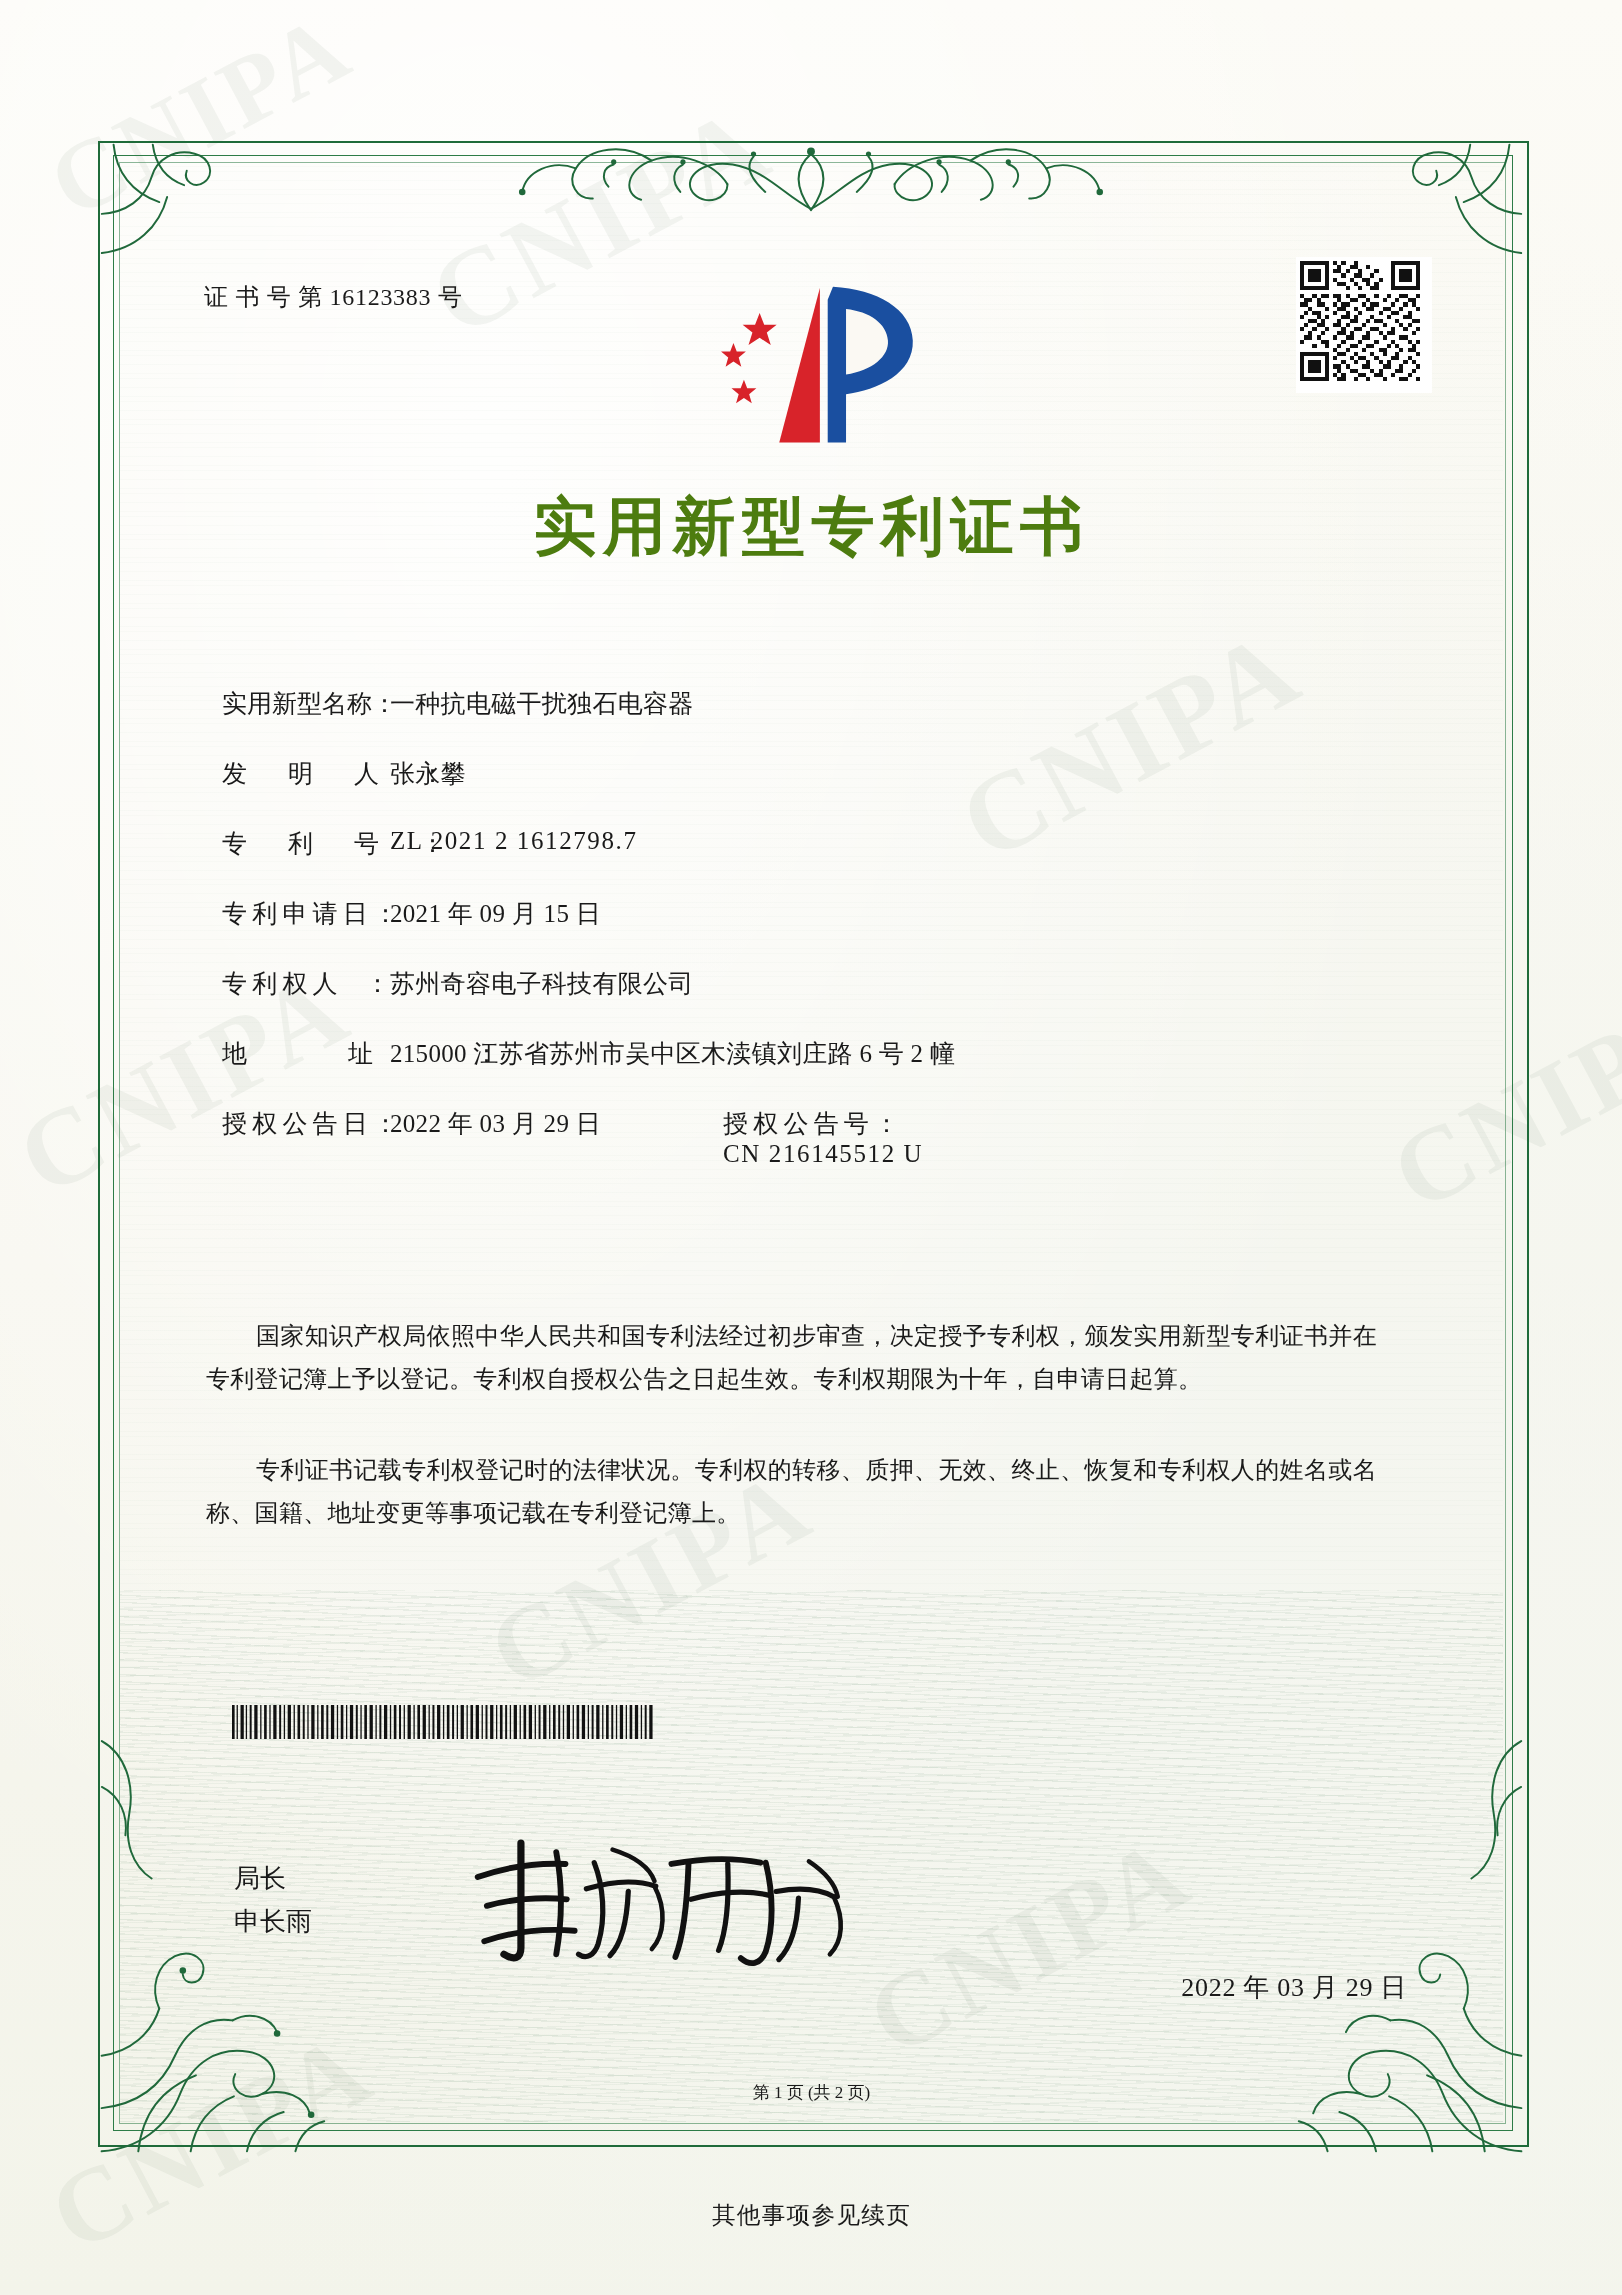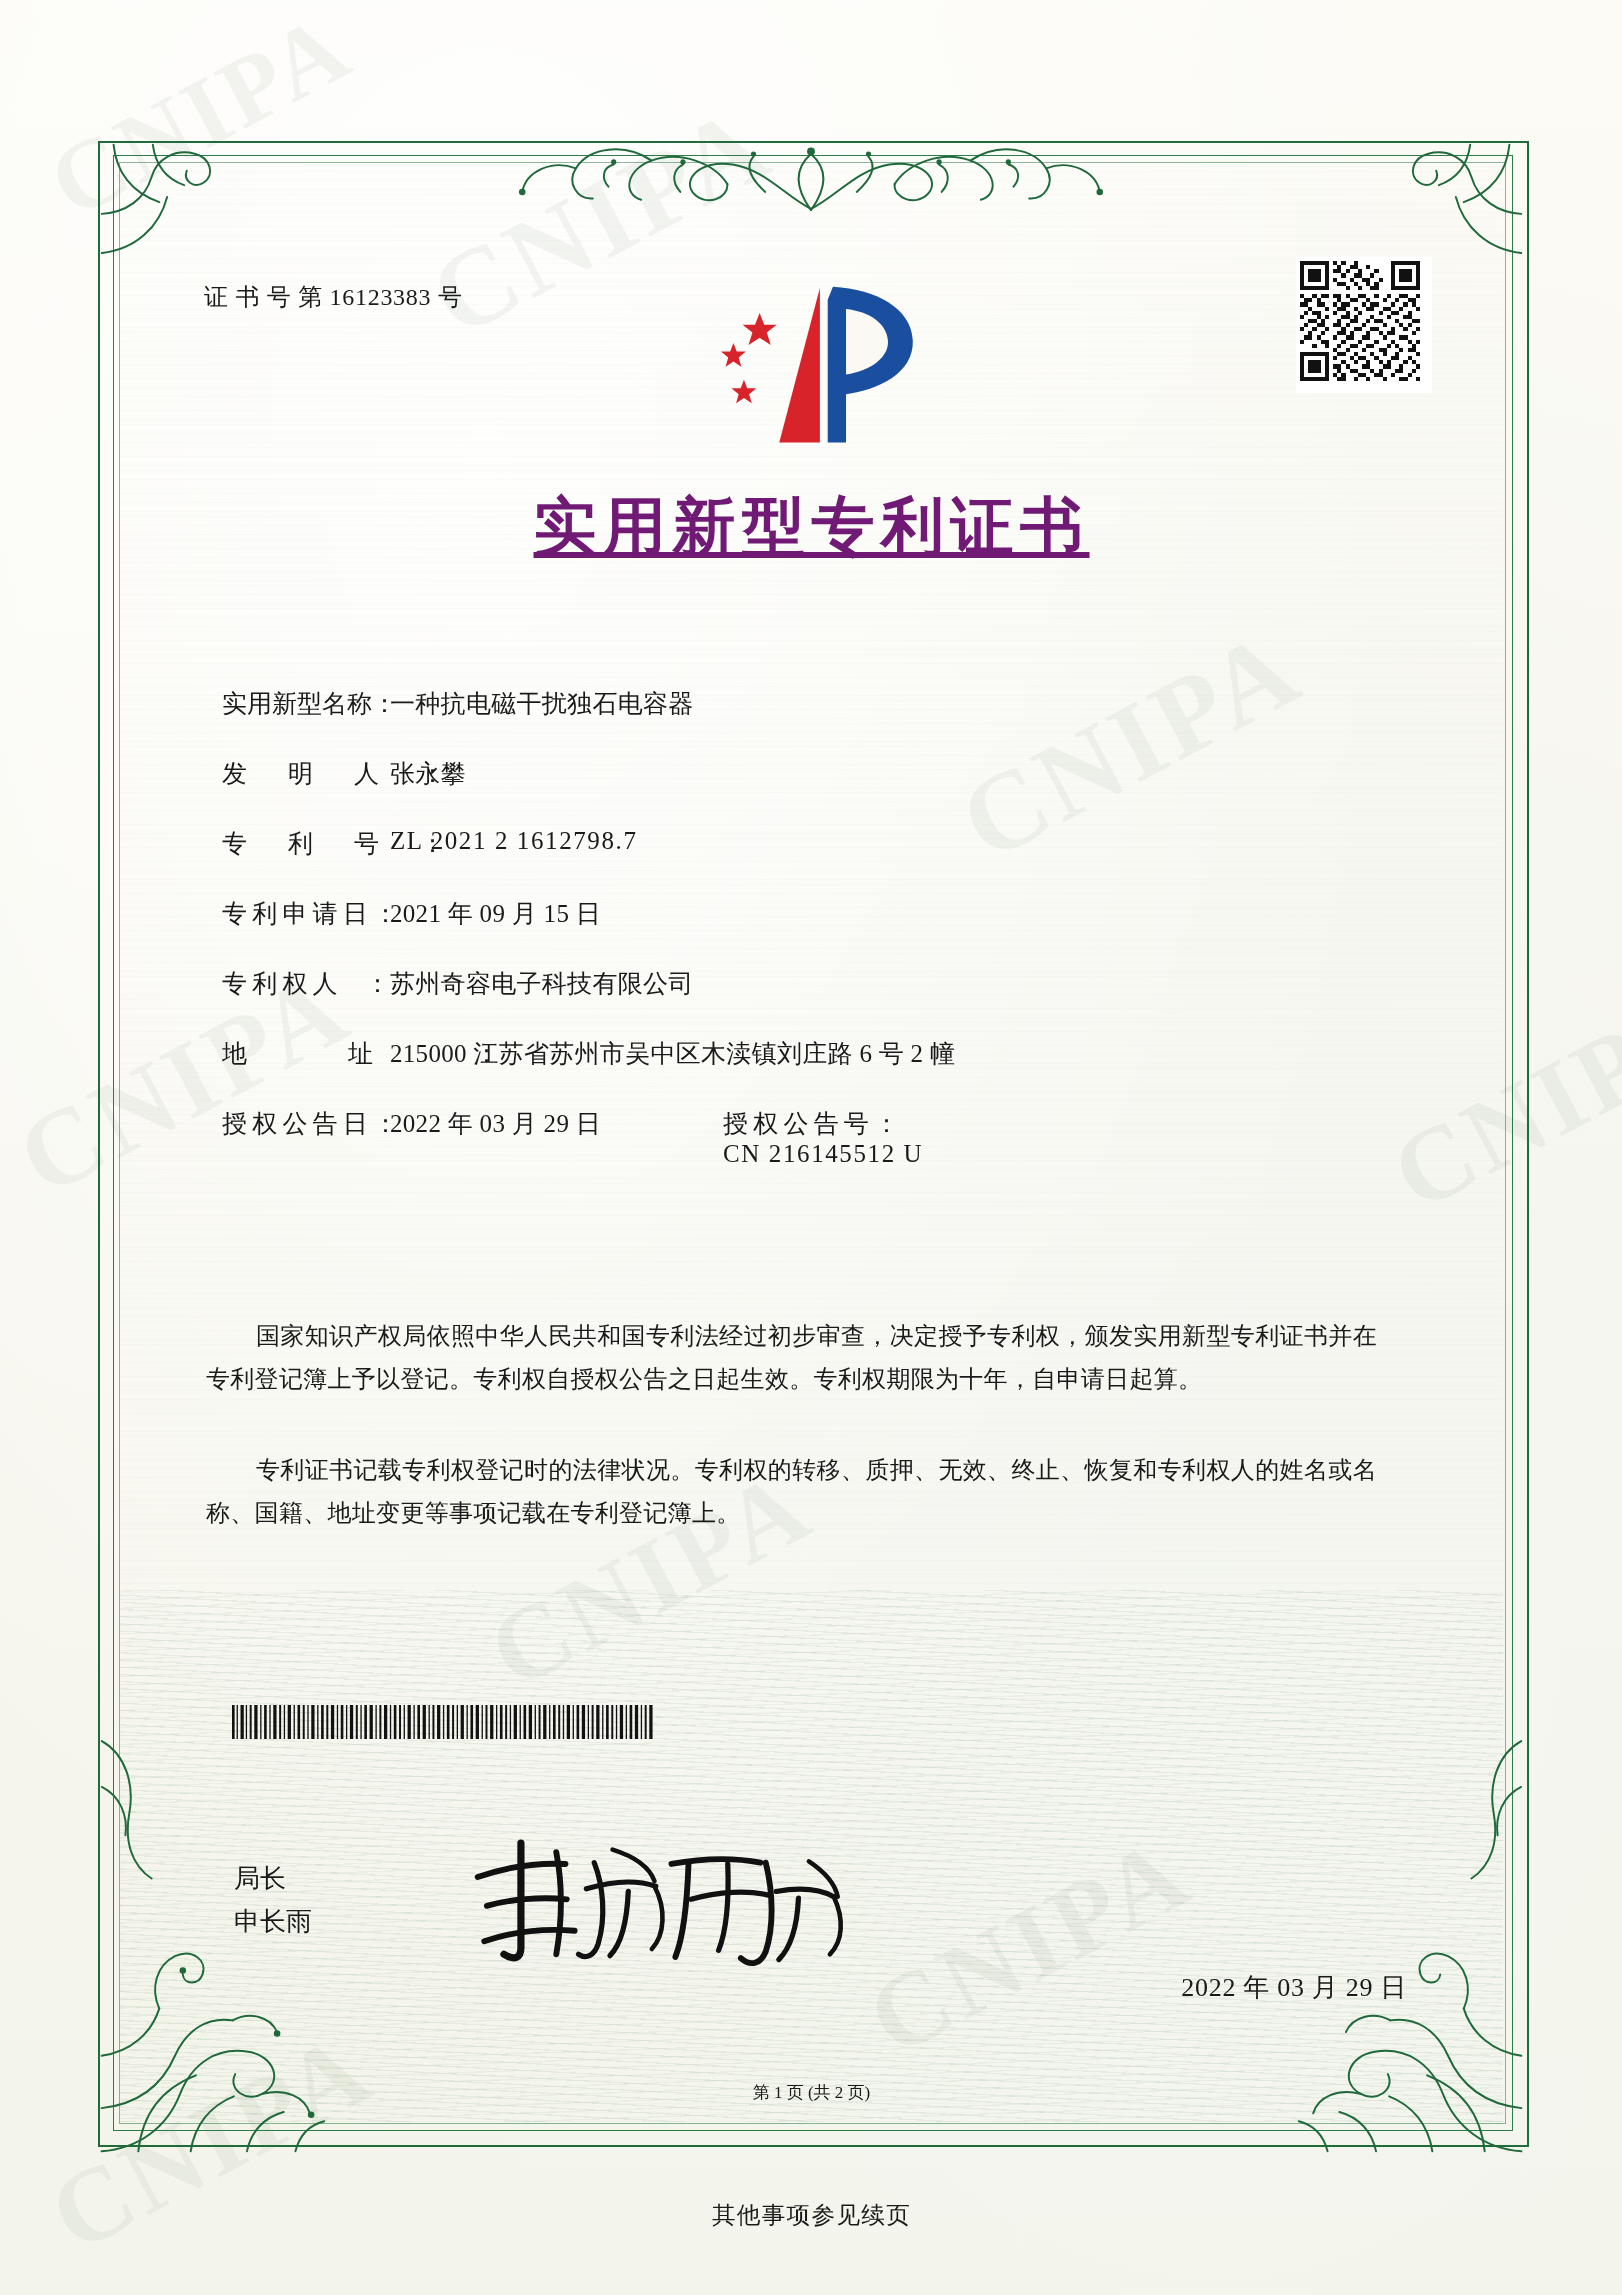--- a/index.html
+++ b/index.html
@@ -131,22 +131,21 @@
 
   .title {
     position: absolute;
     left: 0; right: 0;
     top: 484px;
     text-align: center;
     font-size: 63px;
     font-weight: 700;
     letter-spacing: 6.5px;
     font-family: "Liberation Serif", "DejaVu Serif", serif;
-    color: #701a75;
-    text-decoration: underline;
+    color: #4d7c0f;
   }
 
   .fields {
     position: absolute;
     left: 222px;
     top: 667px;
     width: 1178px;
   }
   .frow {
     display: flex;

